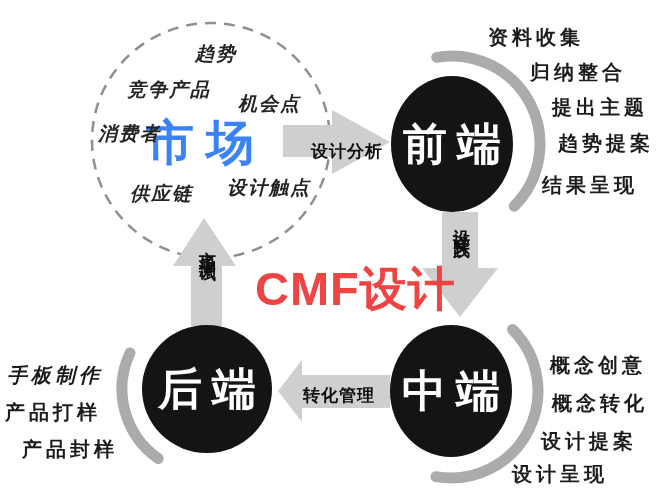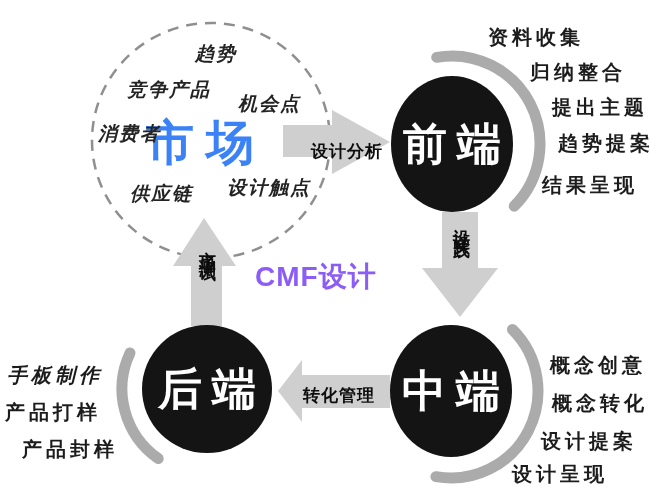--- a/index.html
+++ b/index.html
@@ -18,22 +18,22 @@
     position:absolute;background:#141414;border-radius:50%;
     display:flex;align-items:center;justify-content:center;
   }
   .node-label{
     color:#ffffff;font-size:44px;font-weight:700;letter-spacing:10px;
     text-indent:10px;white-space:nowrap;
   }
   .alabel{position:absolute;font-size:17px;font-weight:800;color:#0d0d0d;letter-spacing:1px;white-space:nowrap;}
   .vlabel{writing-mode:vertical-rl;text-orientation:upright;letter-spacing:4px;}
   .title{
-    position:absolute;left:255px;top:258px;font-size:28px;font-weight:800;
-    color:#8b5cf6;letter-spacing:1px;white-space:nowrap;
+    position:absolute;left:255px;top:258px;font-size:47px;font-weight:800;
+    color:#ef4444;letter-spacing:1px;white-space:nowrap;
   }
 </style>
 </head>
 <body>
 
 <div class="stage">
 
   <svg class="layer" width="666" height="502" viewBox="0 0 666 502">
 
     <ellipse cx="211" cy="140.5" rx="119" ry="117.5" fill="none" stroke-width="2.5" stroke-dasharray="11 8" stroke="#8f8f8f"></ellipse>

